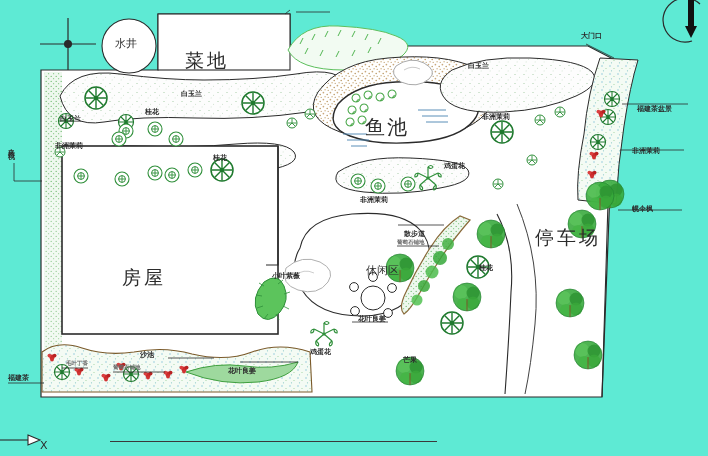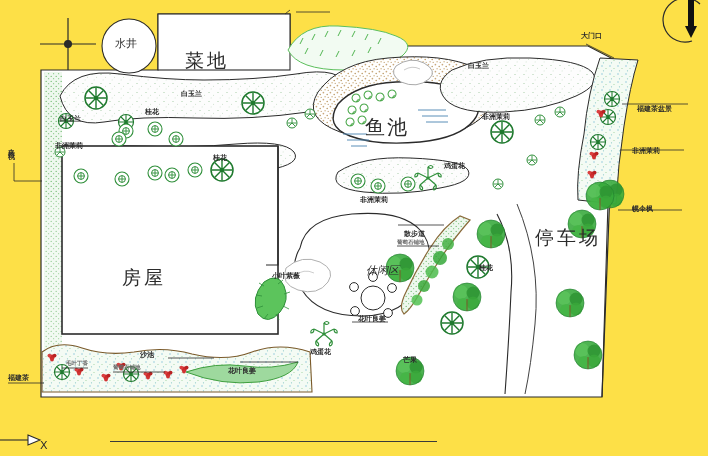--- a/index.html
+++ b/index.html
@@ -1,17 +1,17 @@
 <!DOCTYPE html>
 <html><head>
 <meta charset="utf-8">
 <style>
   html,body{margin:0;padding:0;background:#ffffff;}
   body{font-family:"DejaVu Sans","Liberation Sans",sans-serif;}
-  #stage{position:relative;width:708px;height:456px;background:#fde047;overflow:hidden;}
+  #stage{position:relative;width:708px;height:456px;background:#5eead4;overflow:hidden;}
   #stage svg{position:absolute;left:0;top:0;}
   .lbl{position:absolute;color:#2b2b2b;white-space:nowrap;font-family:"DejaVu Sans","Liberation Sans",sans-serif;line-height:1;}
   .lbl-sm{font-size:7px;font-weight:bold;}
   .lbl-xs{font-size:5.5px;font-weight:bold;color:#6a6a6a;}
   .lbl-md{font-size:11px;}
   .lbl-lg{font-size:19px;letter-spacing:3px;}
   .lbl-xl{font-size:20px;letter-spacing:2px;}
   .vert{writing-mode:vertical-rl;text-orientation:upright;letter-spacing:2px;}
   #title{position:absolute;left:112px;top:417px;font-size:17px;letter-spacing:2px;color:#2b2b2b;}
   #title-rule{position:absolute;left:110px;top:441px;width:327px;height:0;border-top:1.3px solid #3a3a3a;}
@@ -334,21 +334,21 @@
       <path d="M0,440 h28"></path>
       <path d="M28,435 L40,440 L28,445 Z" fill="#ffffff"></path>
     </g>
   </svg>
 
   <div id="zone-labels">
       <div class="lbl lbl-md" style="left: 115px; top: 38px;">水井</div>
       <div class="lbl lbl-lg" style="left: 185px; top: 32px; margin-top: 19px;">菜地</div>
       <div class="lbl lbl-xl" style="left: 365px; top: 117px;">鱼池</div>
       <div class="lbl lbl-lg" style="left: 122px; top: 268px;">房屋</div>
-      <div class="lbl lbl-md" style="left: 366px; top: 265px; font-style: italic;">休闲区</div>
+      <div class="lbl lbl-md" style="left: 366px; top: 265px;">休闲区</div>
       <div class="lbl lbl-lg" style="left: 535px; top: 228px;">停车场</div>
       <div class="lbl lbl-sm" style="left: 581px; top: 33px;">大门口</div>
       <div class="lbl lbl-sm" style="left: 140px; top: 352px;">沙池</div>
       <div class="lbl lbl-sm" style="left: 404px; top: 231px;">散步道</div>
     </div>
   <div id="plant-labels">
       <div class="lbl lbl-sm" style="left: 181px; top: 91px;">白玉兰</div>
       <div class="lbl lbl-sm" style="left: 60px; top: 116px;">白玉兰</div>
       <div class="lbl lbl-sm" style="left: 468px; top: 63px;">白玉兰</div>
       <div class="lbl lbl-sm" style="left: 145px; top: 109px;">桂花</div>

